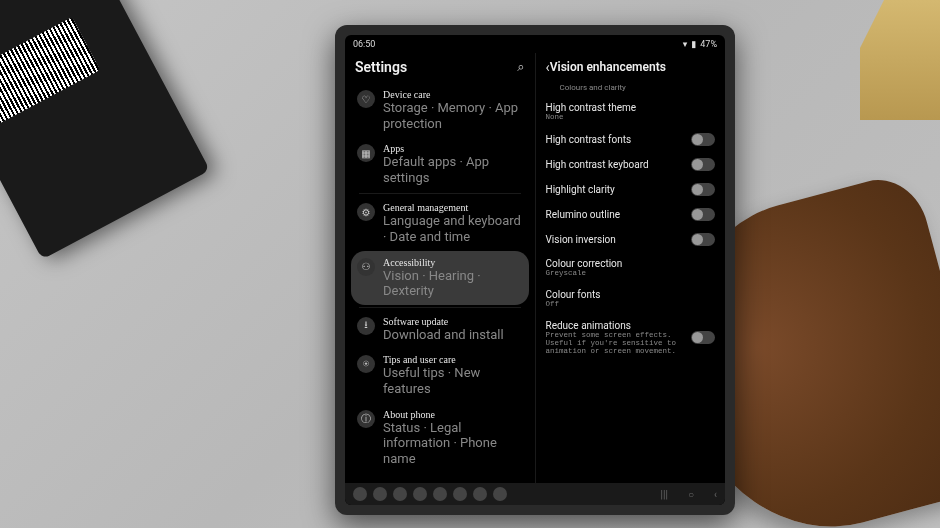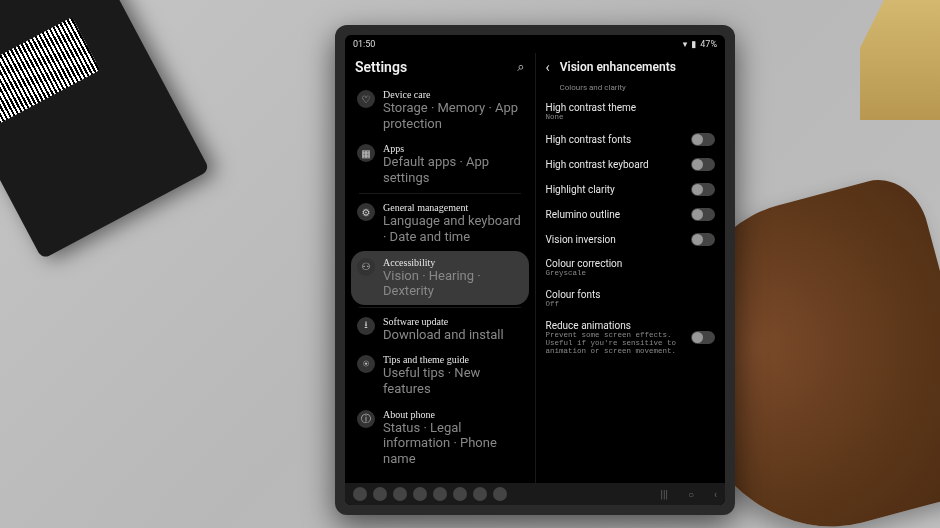--- a/index.html
+++ b/index.html
@@ -88,21 +88,21 @@
   .left-pane, .right-pane {
     flex: 1;
     overflow-y: hidden;
     font-size: 10px;
   }
   .left-pane { border-right: 1px solid #1a1a1a; }
   .pane-header {
     display: flex;
     align-items: center;
     padding: 6px 10px 8px;
-    gap: 10px;
+    gap: 0;
   }
   .pane-title {
     font-size: 14px;
     font-weight: 600;
     color: #f0f0f0;
     flex: 1;
   }
   .pane-sub {
     font-size: 8px;
     color: #888;
@@ -187,21 +187,21 @@
   <div class="barcode"></div>
 
 </div>
 <div class="clamp"></div>
 <div class="hand"></div>
 
 <div class="device">
   <div class="screen">
 
     <div class="status-bar">
-      <span>01:50</span>
+      <span>06:50</span>
       <div class="status-right">
         <span>▾</span>
         <span>▮</span>
         <span>47%</span>
       </div>
     </div>
 
     <div class="panes">
 
       <div class="left-pane">
@@ -243,21 +243,21 @@
             <div class="item">
               <div class="item-icon">⭳</div>
               <div class="item-text">
                 <div class="item-title">Software update</div>
                 <div class="item-sub">Download and install</div>
               </div>
             </div>
             <div class="item">
               <div class="item-icon">⍟</div>
               <div class="item-text">
-                <div class="item-title">Tips and theme guide</div>
+                <div class="item-title">Tips and user care</div>
                 <div class="item-sub">Useful tips · New features</div>
               </div>
             </div>
             <div class="item">
               <div class="item-icon">ⓘ</div>
               <div class="item-text">
                 <div class="item-title">About phone</div>
                 <div class="item-sub">Status · Legal information · Phone name</div>
               </div>
             </div>

